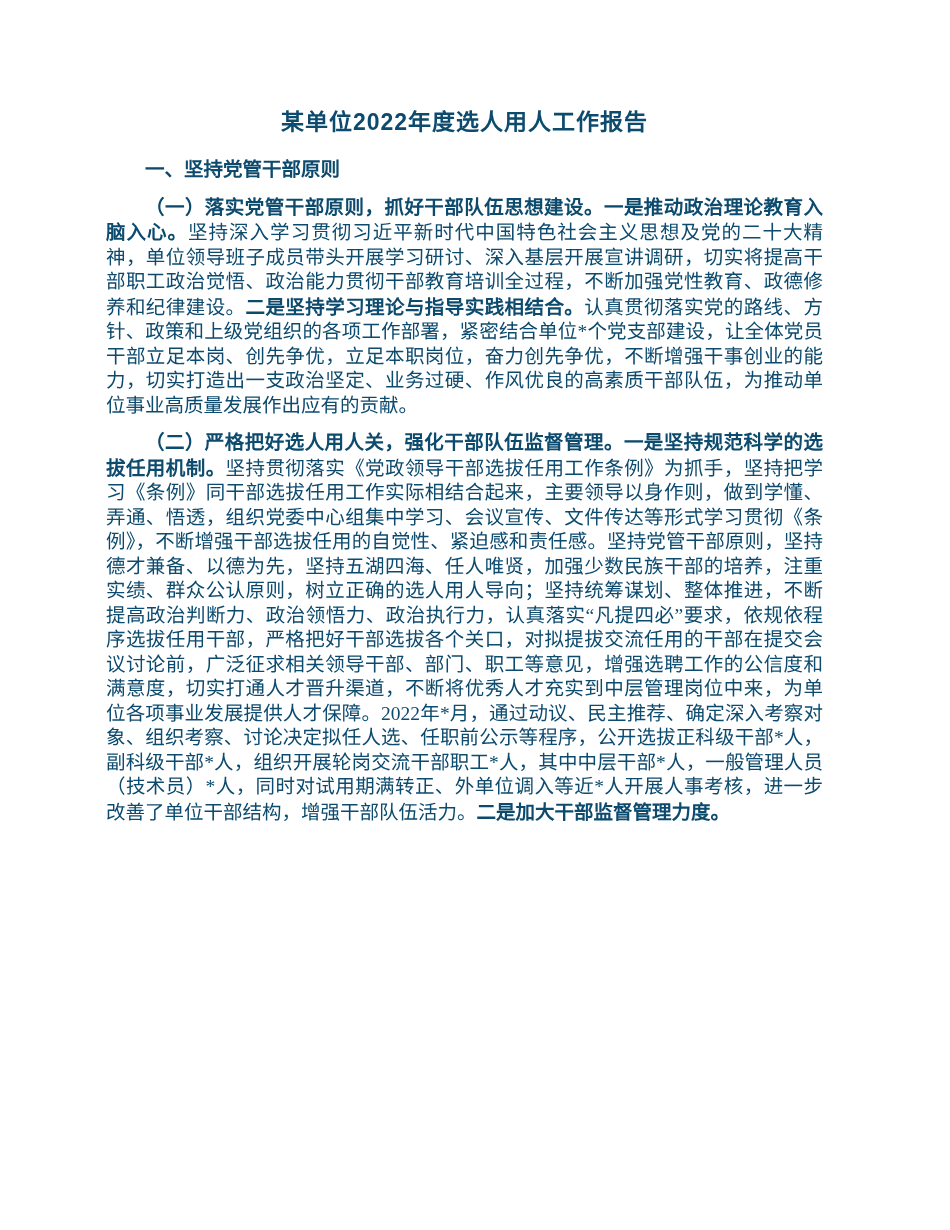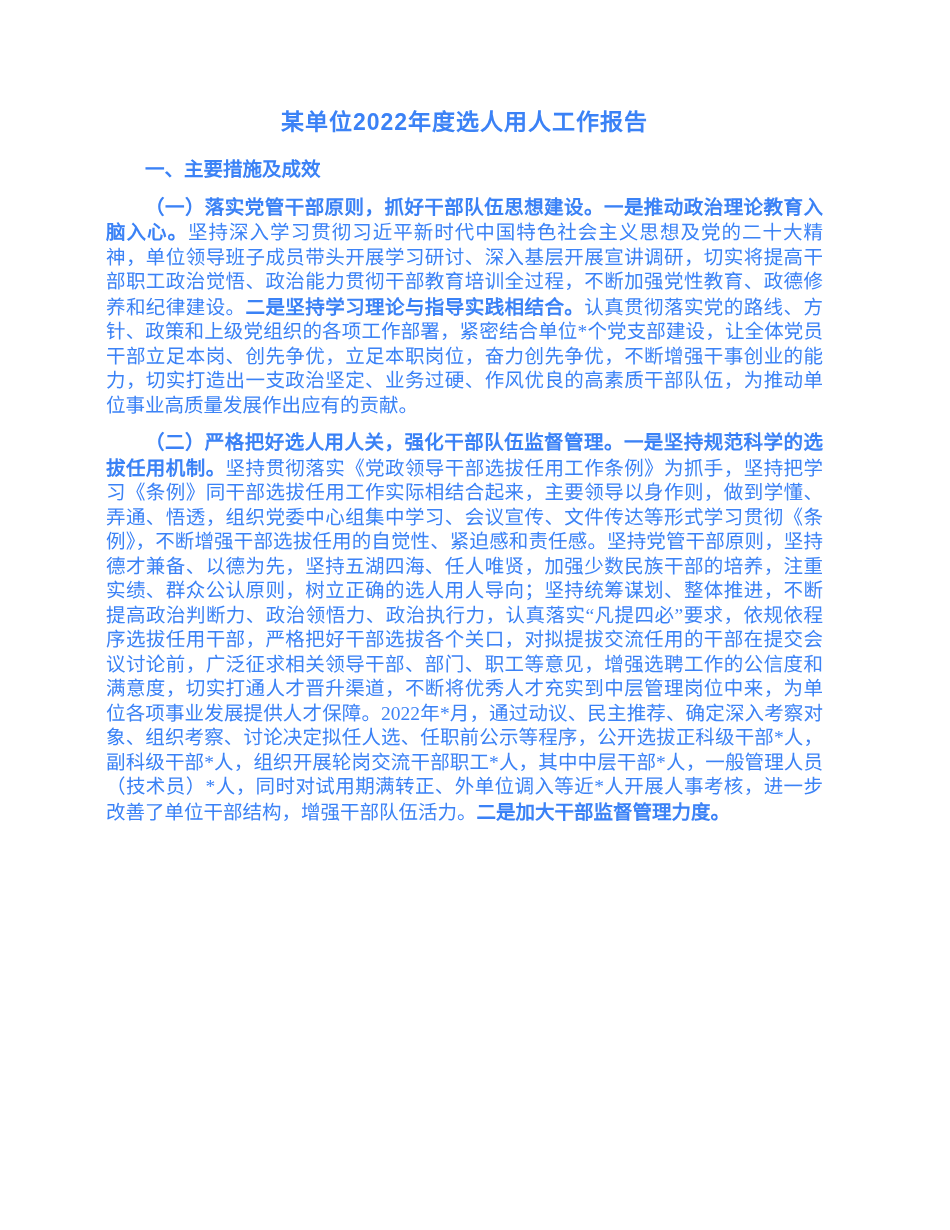--- a/index.html
+++ b/index.html
@@ -5,21 +5,21 @@
   html, body {
     margin: 0;
     padding: 0;
     background: #ffffff;
   }
   .page {
     position: relative;
     width: 950px;
     height: 1230px;
     background: #ffffff;
-    color: #3b82f6;
+    color: #0c4a6e;
     overflow: hidden;
   }
   .content {
     position: absolute;
     left: 106px;
     top: 106px;
     width: 717px;
   }
   .doc-title {
     margin: 0 0 19px 0;
@@ -54,18 +54,18 @@
     font-weight: 400;
   }
 </style>
 </head>
 <body>
 
 <div class="page">
   <div class="content">
     <h1 class="doc-title">某单位2022年度选人用人工作报告</h1>
     <div class="doc-body">
-        <p class="doc-heading"><span class="run-bold">一、主要措施及成效</span></p>
+        <p class="doc-heading"><span class="run-bold">一、坚持党管干部原则</span></p>
         <p class="doc-paragraph"><span class="run-bold">（一）落实党管干部原则，抓好干部队伍思想建设。一是推动政治理论教育入脑入心。</span><span class="run-normal">坚持深入学习贯彻习近平新时代中国特色社会主义思想及党的二十大精神，单位领导班子成员带头开展学习研讨、深入基层开展宣讲调研，切实将提高干部职工政治觉悟、政治能力贯彻干部教育培训全过程，不断加强党性教育、政德修养和纪律建设。</span><span class="run-bold">二是坚持学习理论与指导实践相结合。</span><span class="run-normal">认真贯彻落实党的路线、方针、政策和上级党组织的各项工作部署，紧密结合单位*个党支部建设，让全体党员干部立足本岗、创先争优，立足本职岗位，奋力创先争优，不断增强干事创业的能力，切实打造出一支政治坚定、业务过硬、作风优良的高素质干部队伍，为推动单位事业高质量发展作出应有的贡献。</span></p>
         <p class="doc-paragraph"><span class="run-bold">（二）严格把好选人用人关，强化干部队伍监督管理。一是坚持规范科学的选拔任用机制。</span><span class="run-normal">坚持贯彻落实《党政领导干部选拔任用工作条例》为抓手，坚持把学习《条例》同干部选拔任用工作实际相结合起来，主要领导以身作则，做到学懂、弄通、悟透，组织党委中心组集中学习、会议宣传、文件传达等形式学习贯彻《条例》，不断增强干部选拔任用的自觉性、紧迫感和责任感。坚持党管干部原则，坚持德才兼备、以德为先，坚持五湖四海、任人唯贤，加强少数民族干部的培养，注重实绩、群众公认原则，树立正确的选人用人导向；坚持统筹谋划、整体推进，不断提高政治判断力、政治领悟力、政治执行力，认真落实“凡提四必”要求，依规依程序选拔任用干部，严格把好干部选拔各个关口，对拟提拔交流任用的干部在提交会议讨论前，广泛征求相关领导干部、部门、职工等意见，增强选聘工作的公信度和满意度，切实打通人才晋升渠道，不断将优秀人才充实到中层管理岗位中来，为单位各项事业发展提供人才保障。2022年*月，通过动议、民主推荐、确定深入考察对象、组织考察、讨论决定拟任人选、任职前公示等程序，公开选拔正科级干部*人，副科级干部*人，组织开展轮岗交流干部职工*人，其中中层干部*人，一般管理人员（技术员）*人，同时对试用期满转正、外单位调入等近*人开展人事考核，进一步改善了单位干部结构，增强干部队伍活力。</span><span class="run-bold">二是加大干部监督管理力度。</span></p>
       </div>
   </div>
 </div>
 
 </body></html>

